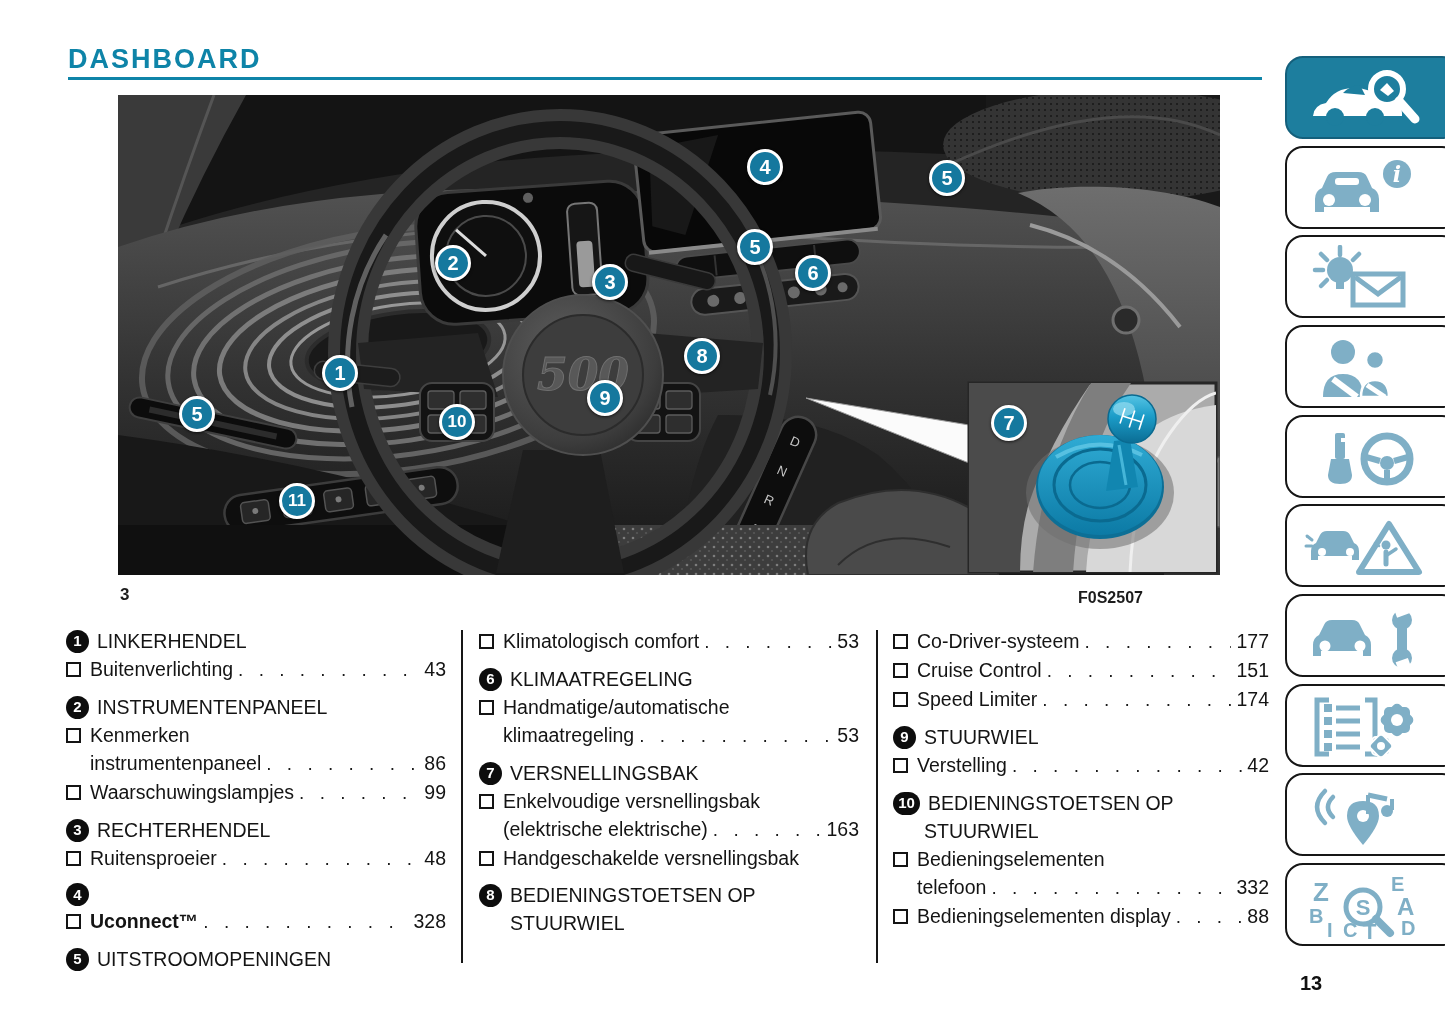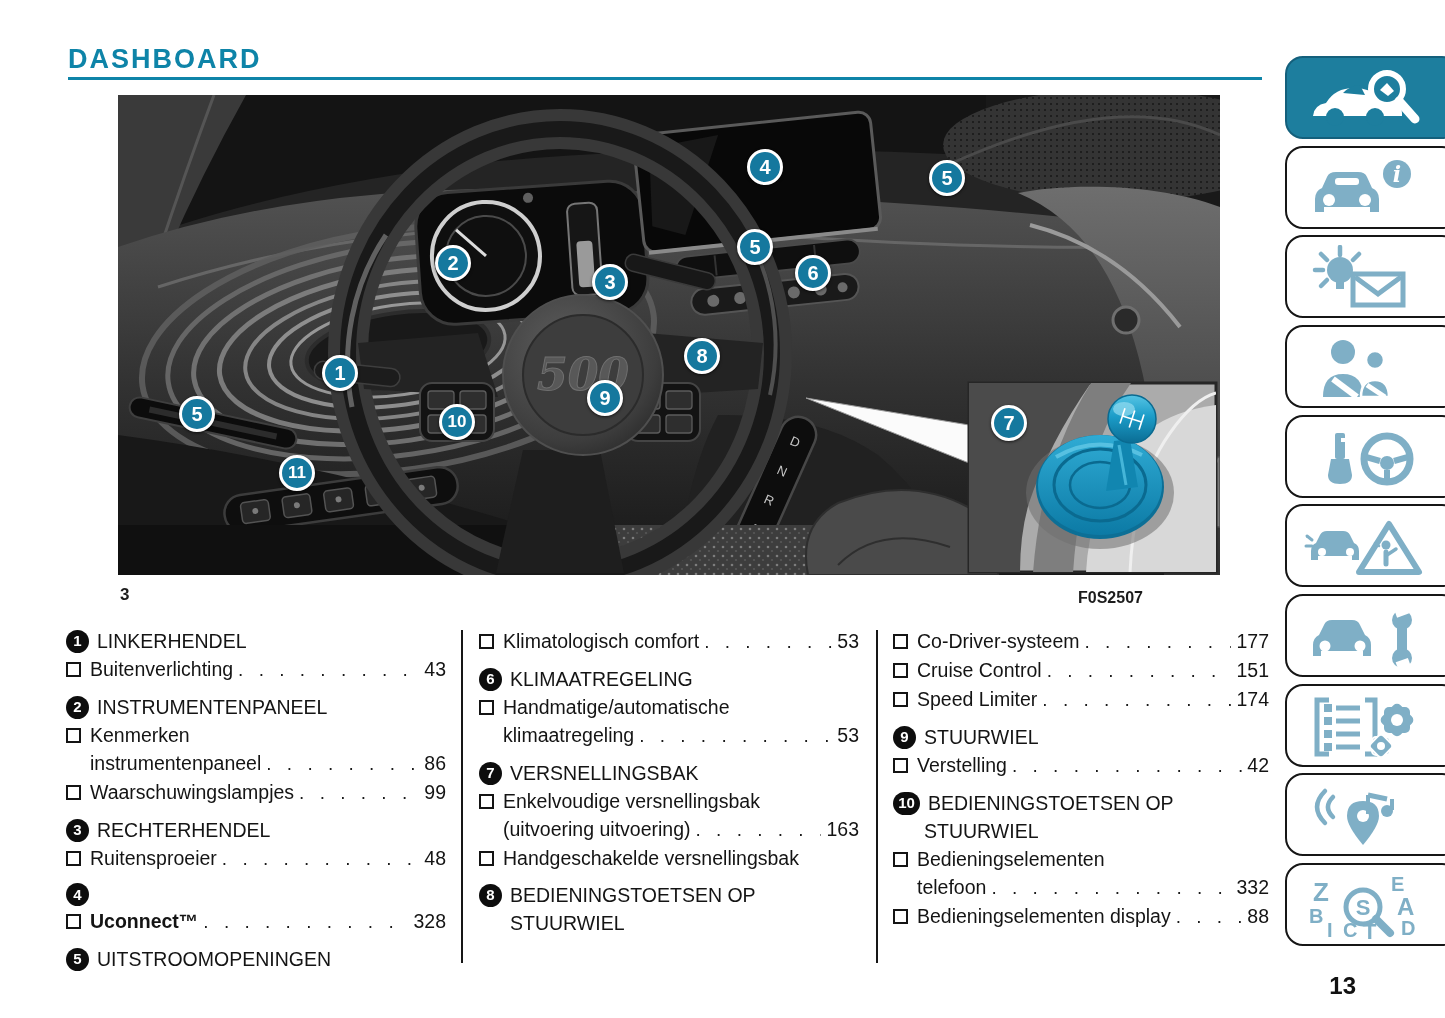--- a/index.html
+++ b/index.html
@@ -50,22 +50,22 @@
   .cont{padding-left:24px;}
   .hcont{padding-left:31px;}
   
   .tab{
     position:absolute;left:1285px;width:175px;height:83px;box-sizing:border-box;
     border:2px solid #161616;border-radius:18px;background:#fff;
   }
   .tab.active{background:#1d7e9e;border-color:#14607c;}
   .tab svg{position:absolute;left:12px;top:8px;}
   
-  .pageno{position:absolute;left:1300px;top:972px;width:56px;text-align:right;
-    font-size:24px;font-weight:bold;color:#111;}
+  .pageno{position:absolute;left:1300px;top:972px;width:56px;text-align:left;
+    font-size:20px;font-weight:bold;color:#111;}
 </style>
 </head>
 <body>
 
 <div class="page-title">DASHBOARD</div>
 <div class="title-rule"></div>
 
 <svg class="photo" viewBox="0 0 1102 480">
   <defs>
     <linearGradient id="gDash" x1="0" y1="0" x2="0" y2="1">
@@ -279,21 +279,21 @@
 <div class="callout" style="left:592px;top:264px;">3</div>
 <div class="callout" style="left:747px;top:149px;">4</div>
 <div class="callout" style="left:929px;top:160px;">5</div>
 <div class="callout" style="left:737px;top:229px;">5</div>
 <div class="callout" style="left:179px;top:396px;">5</div>
 <div class="callout" style="left:795px;top:255px;">6</div>
 <div class="callout" style="left:991px;top:405px;">7</div>
 <div class="callout" style="left:684px;top:338px;">8</div>
 <div class="callout" style="left:587px;top:380px;">9</div>
 <div class="callout two" style="left:439px;top:404px;">10</div>
-<div class="callout two" style="left:279px;top:455px;">11</div>
+<div class="callout two" style="left:279px;top:483px;">11</div>
 
 <div class="fig-num">3</div>
 <div class="fig-code">F0S2507</div>
 
 <div class="vline vl1"></div>
 <div class="vline vl2"></div>
 
 <div class="col col1">
   <div class="row heading">
     <span class="badge">1</span>
@@ -371,21 +371,21 @@
   </div>
   <div class="row heading">
     <span class="badge">7</span>
     <span class="lbl">VERSNELLINGSBAK</span>
   </div>
   <div class="row item">
     <span class="sq"></span>
     <span class="lbl">Enkelvoudige versnellingsbak</span>
   </div>
   <div class="row cont">
-    <span class="lbl">(uitvoering uitvoering)</span>
+    <span class="lbl">(elektrische elektrische)</span>
     <span class="leader"></span>
     <span class="pg">163</span>
   </div>
   <div class="row item">
     <span class="sq"></span>
     <span class="lbl">Handgeschakelde versnellingsbak</span>
   </div>
   <div class="row heading">
     <span class="badge">8</span>
     <span class="lbl">BEDIENINGSTOETSEN OP</span>

